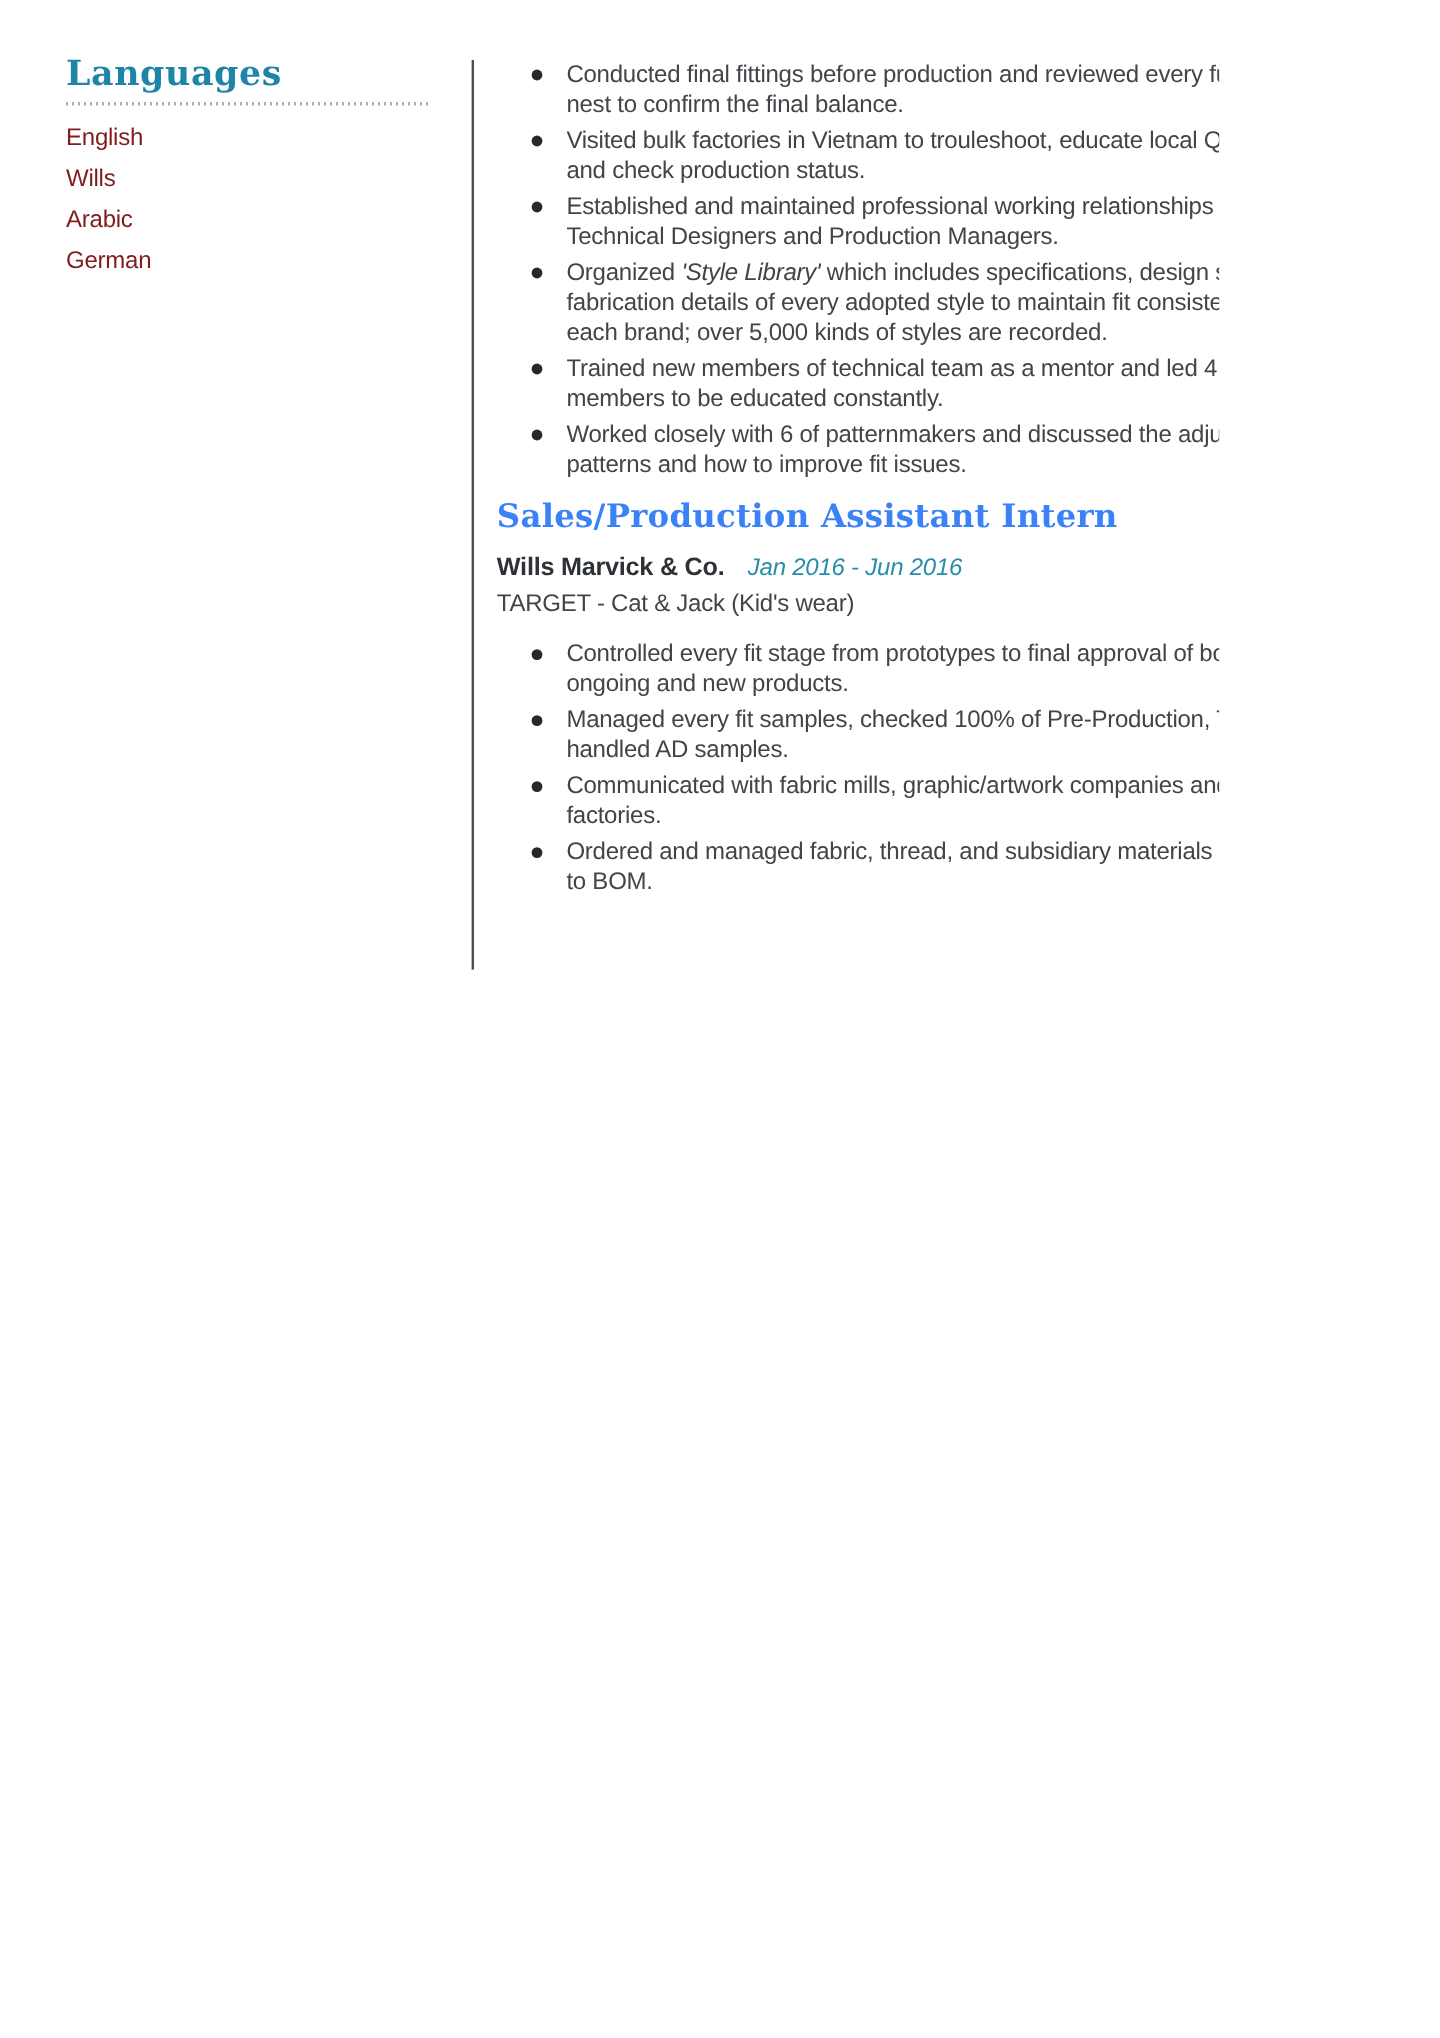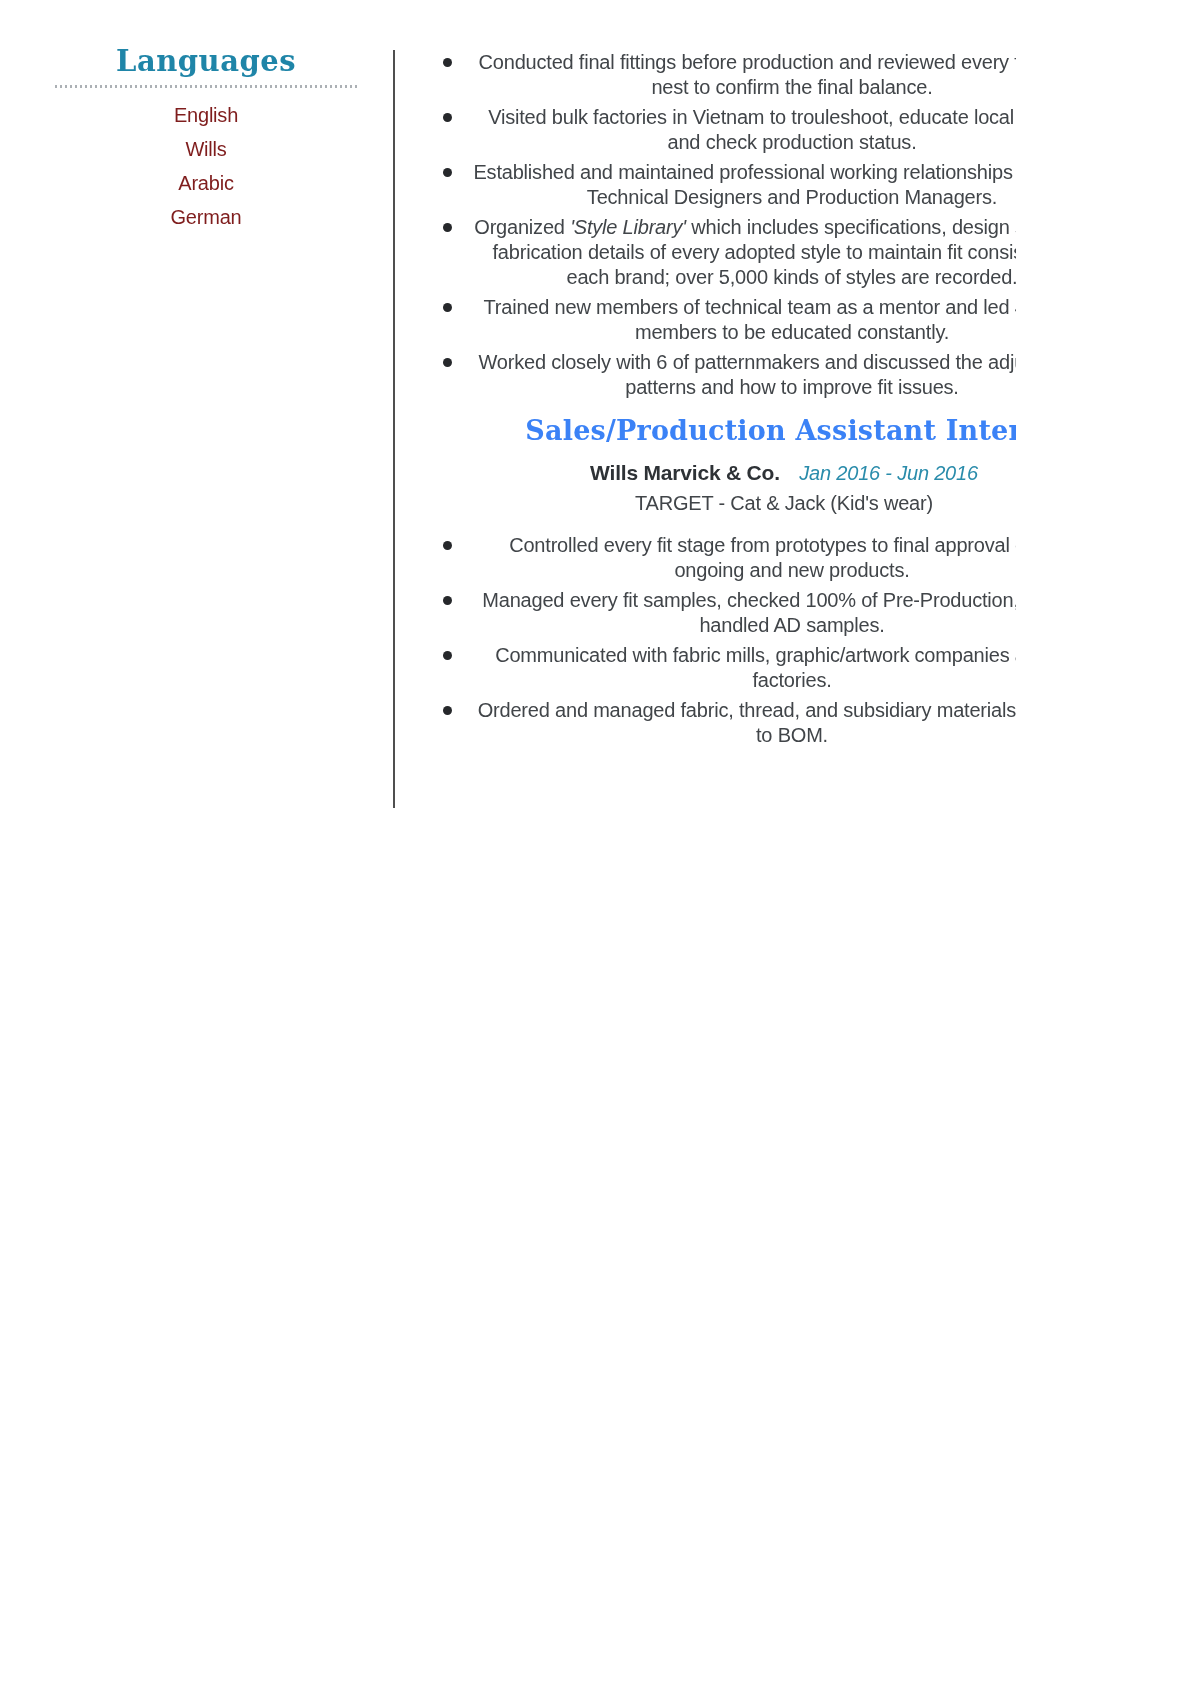--- a/index.html
+++ b/index.html
@@ -3,21 +3,20 @@
 <meta charset="utf-8">
 <style>
   html, body { margin: 0; padding: 0; background: #ffffff; }
   .page {
     position: relative;
     width: 1016px;
     height: 1698px;
     background: #ffffff;
     font-family: "Liberation Sans", sans-serif;
     overflow: hidden;
-    text-align: center;
   }
 
   
   .sidebar {
     position: absolute;
     left: 55px;
     top: 44px;
     width: 302px;
   }
   .side-title {

